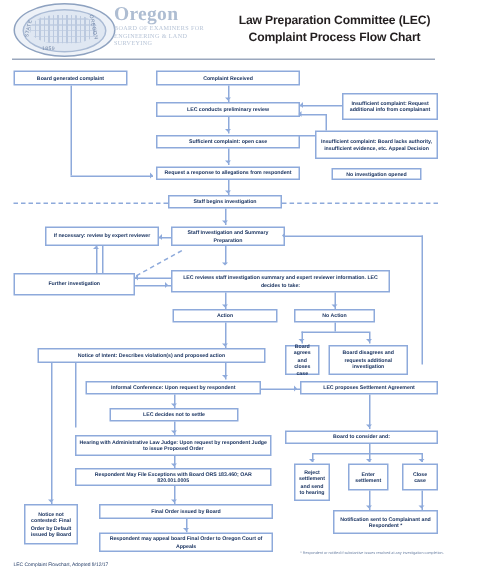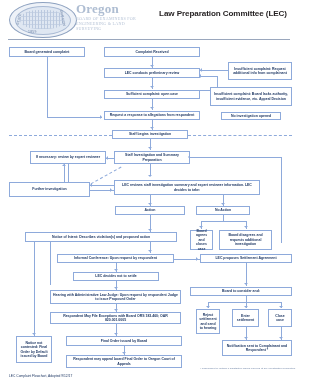--- a/index.html
+++ b/index.html
@@ -71,20 +71,21 @@
         <span class="s-r">OREGON</span>
         <span class="s-b">1859</span>
       </div>
     </div>
     <div class="oreg">
       <div class="oreg-main">Oregon</div>
       <div class="oreg-sub">Board of Examiners for Engineering &amp; Land Surveying</div>
     </div>
     <div class="title">
       <div>Law Preparation Committee (LEC)</div>
+      <div>Complaint Process Flow Chart</div>
     </div>
     <div class="hdr-rule"></div>
   </div>
 
   <div class="bx" style="left:9px;top:47px;width:76px;height:10px;">Board generated complaint</div>
   <div class="bx" style="left:104px;top:47px;width:96px;height:10px;">Complaint Received</div>
 
   <div class="ln lnv" style="left:46.6px;top:57px;height:60px;"></div>
   <div class="ln lnh" style="left:46.6px;top:117px;width:55px;"></div>
   <div class="arw arw-r" style="left:100px;top:115px;"></div>

